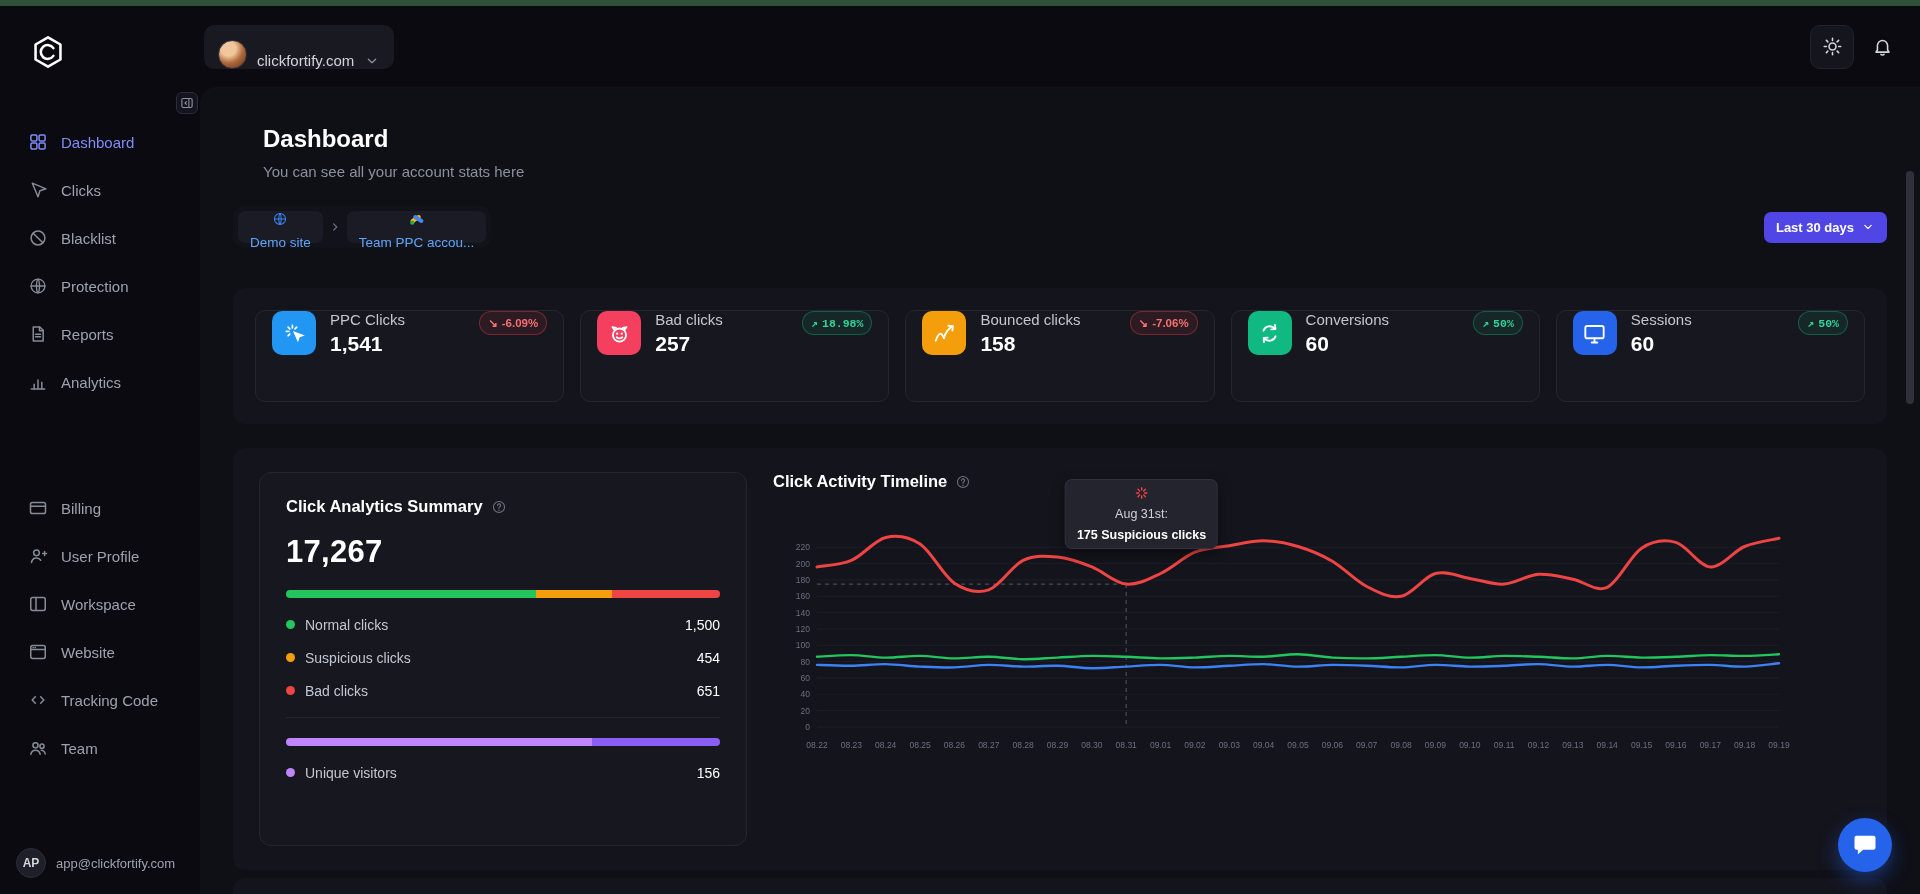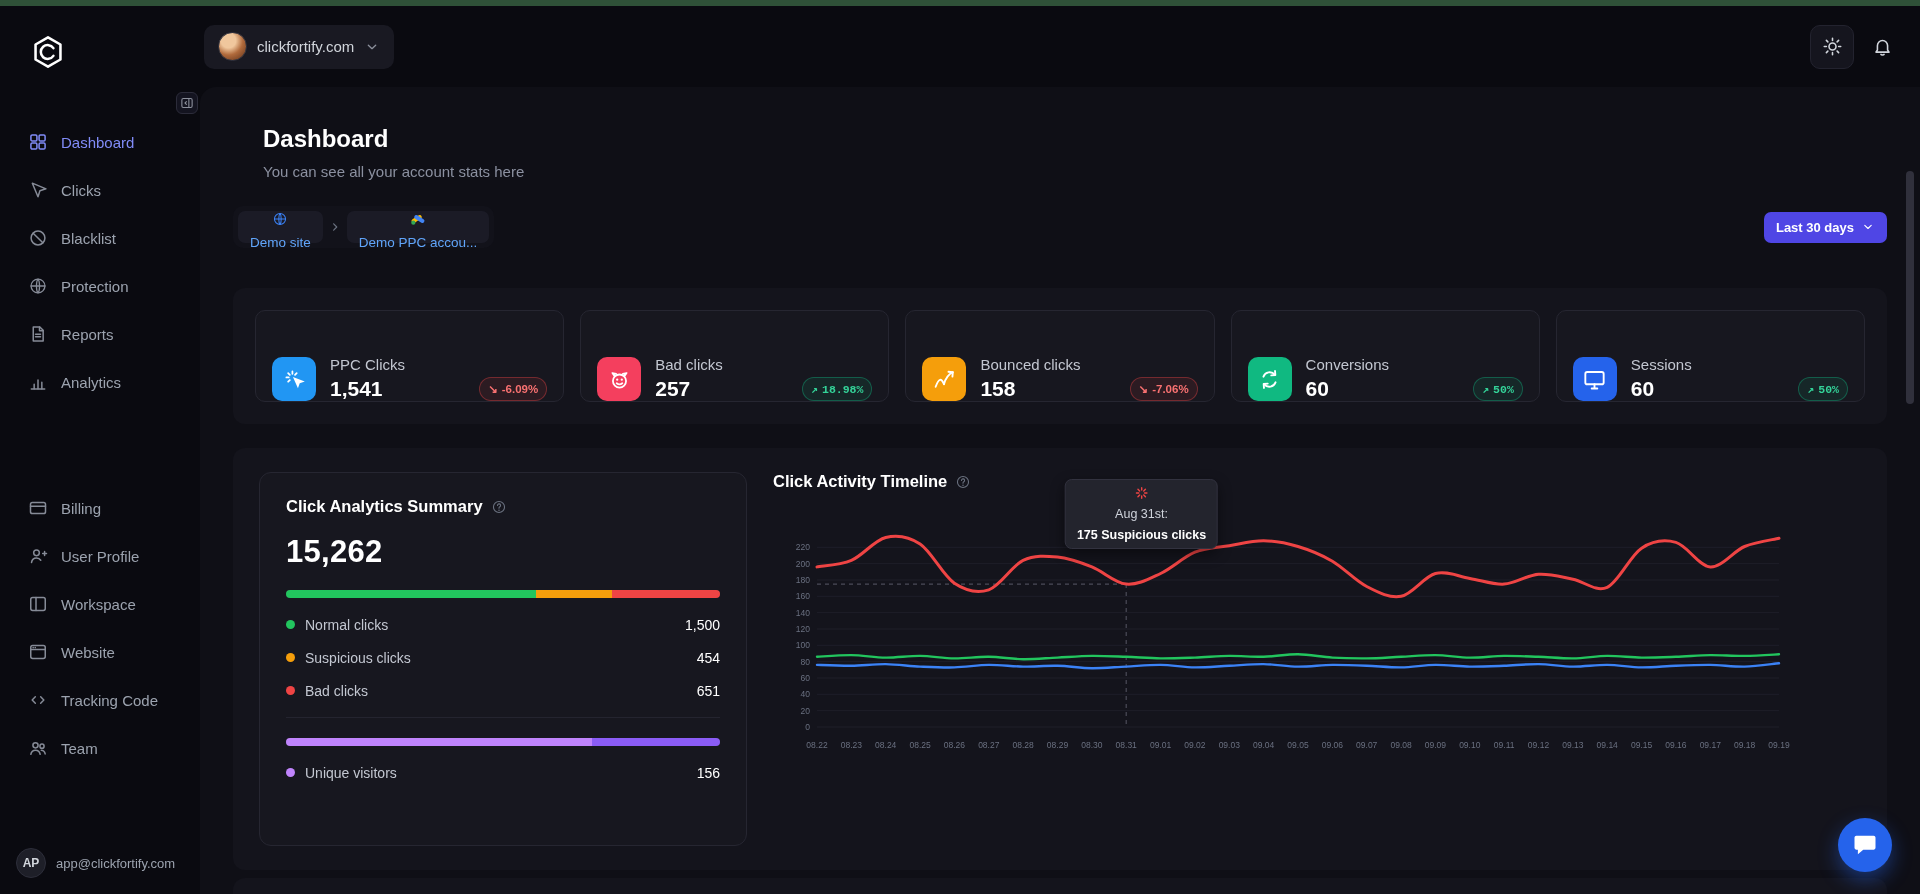--- a/index.html
+++ b/index.html
@@ -24,21 +24,21 @@
   .nav-icon { width:20px; height:20px; display:inline-flex; color:#868b97; flex:none; }
   .nav-item.active .nav-icon { color:#818cf8; }
   .sidebar-footer { position:absolute; bottom:16px; left:16px; display:flex; align-items:center; gap:10px; cursor:pointer; }
   .initials { width:30px; height:30px; border-radius:50%; background:#1e1f28; border:1px solid #2d2e3a; display:flex; align-items:center; justify-content:center; font-size:12px; font-weight:700; color:#d1d5db; }
   .email { font-size:13px; color:#9ca3af; }
 
   .collapse-btn { position:absolute; left:176px; top:92px; width:22px; height:22px; background:#141420; border:1px solid #2c2c3a; border-radius:6px; color:#8b8f9b; padding:3px; z-index:20; cursor:pointer; }
 
   
   .topbar { position:absolute; left:200px; top:6px; right:0; height:81px; display:flex; align-items:center; justify-content:space-between; padding:0 26px 0 4px; }
-  .account-chip { display:flex; align-items:center; gap:10px; background:#191922; border-radius:10px; height:44px; padding:0 14px; cursor:pointer; }
+  .account-chip { display:flex; align-items:flex-end; gap:10px; background:#191922; border-radius:10px; height:44px; padding:0 14px; cursor:pointer; }
   .avatar-img { width:29px; height:29px; border-radius:50%; flex:none;
     background:radial-gradient(circle at 35% 28%, #f0c79d 0 28%, #b06a3c 55%, #5a2d16 100%); border:1px solid #33343f; }
   .account-name { font-size:15px; color:#d1d5db; }
   .chev { width:16px; height:16px; color:#8b8f9b; }
   .topbar-right { display:flex; align-items:center; gap:16px; }
   .icon-btn { background:none; border:none; color:#d2d6dd; padding:0; cursor:pointer; width:24px; height:24px; }
   .icon-btn > span { width:21px; height:21px; display:block; margin:auto; }
   .icon-btn.boxed { width:44px; height:44px; background:#15151e; border:1px solid #23232f; border-radius:10px; display:flex; align-items:center; justify-content:center; }
 
   
@@ -49,21 +49,21 @@
   .filter-row { margin-top:26px; display:flex; align-items:center; justify-content:space-between; }
   .crumbs { display:flex; align-items:center; gap:5px; background:#12121a; border-radius:10px; padding:5px; }
   .chip { display:flex; align-items:center; gap:8px; background:#1b1b26; border-radius:7px; height:32px; padding:0 12px; color:#60a5fa; font-size:13.5px; cursor:pointer; white-space:nowrap;flex-direction:column; }
   .chip-ic { width:16px; height:16px; color:#3b82f6; flex:none; }
   .crumb-sep { width:14px; height:14px; color:#6b7280; }
   .range-btn { display:flex; align-items:center; gap:7px; background:#4f46e5; color:#fff; border:none; border-radius:7px; height:31px; padding:0 12px; font-size:13px; font-weight:600; cursor:pointer; font-family:inherit; }
   .range-chev { width:14px; height:14px; }
 
   
   .stats { margin-top:40px; height:136px; background:#14141c; border-radius:12px; padding:22px; display:flex; gap:16px; }
-  .stat-card { flex:1; min-width:0; background:#17171f; border:1px solid #262631; border-radius:10px; display:flex; align-items:flex-end; gap:14px; padding:0 16px; }
+  .stat-card { flex:1; min-width:0; background:#17171f; border:1px solid #262631; border-radius:10px; display:flex; align-items:flex-start; gap:14px; padding:0 16px; }
   .stat-ic { width:44px; height:44px; border-radius:10px; color:#fff; display:flex; align-items:center; justify-content:center; flex:none; }
   .stat-ic > span { width:25px; height:25px; display:block; }
   .stat-mid { flex:1; min-width:0; }
   .stat-label { font-size:15px; color:#c3c7d1; white-space:nowrap; }
   .stat-value { font-size:21px; font-weight:700; color:#fff; margin-top:4px; }
   .stat-delta { display:inline-flex; align-items:center; gap:4px; font-size:11.5px; font-weight:600; border-radius:999px; padding:4px 8px; white-space:nowrap; flex:none; }
   .stat-delta[data-trend="down"] { color:#f87171; background:rgba(239,68,68,.10); border:1px solid rgba(239,68,68,.38); }
   .stat-delta[data-trend="up"]   { color:#34d399; background:rgba(16,185,129,.10); border:1px solid rgba(16,185,129,.38);font-family:Liberation Mono, monospace; }
   .stat-delta .arrow::before { content:"\2198"; }
   .stat-delta[data-trend="up"] .arrow::before { content:"\2197"; }
@@ -295,21 +295,21 @@
           </svg>
         </span>
       <div class="chip">
         <span class="chip-ic" data-icon="ads">
             <svg viewBox="0 0 24 24" fill="none">
               <rect x="1.5" y="9" width="17" height="6" rx="3" fill="#fbbc04" transform="rotate(-32 10 12)"></rect>
               <rect x="5.5" y="9" width="17" height="6" rx="3" fill="#4285f4" transform="rotate(32 14 12)"></rect>
               <circle cx="5" cy="17.5" r="3.2" fill="#34a853"></circle>
             </svg>
           </span>
-        <span>Demo PPC accou...</span>
+        <span>Team PPC accou...</span>
       </div>
     </div>
     <button class="range-btn">
       <span>Last 30 days</span>
       <span class="range-chev" data-icon="chevdown">
           <svg viewBox="0 0 24 24" fill="none" stroke="currentColor" stroke-width="2" stroke-linecap="round" stroke-linejoin="round">
             <path d="M6.5 9.3l5.5 5.2 5.5-5.2"></path>
           </svg>
         </span>
     </button>
@@ -416,21 +416,21 @@
       <div class="card-title-row">
         <h2>Click Analytics Summary</h2>
         <span class="info-ic" data-icon="info">
             <svg viewBox="0 0 24 24" fill="none" stroke="currentColor" stroke-width="1.6" stroke-linecap="round" stroke-linejoin="round">
               <circle cx="12" cy="12" r="8.3"></circle>
               <path d="M9.8 9.6a2.3 2.3 0 113.4 2c-.7.4-1.2 1-1.2 1.8v.3"></path>
               <path d="M12 16.8h.01" stroke-width="2.2"></path>
             </svg>
           </span>
       </div>
-      <div class="big-num">15,262</div>
+      <div class="big-num">17,267</div>
 
       <div class="seg-bar">
           <span style="width:57.58%;background:#22c55e"></span>
           <span style="width:17.43%;background:#f59e0b"></span>
           <span style="width:24.99%;background:#ef4444"></span>
         </div>
       <div class="legend">
         <div class="legend-row">
           <span class="dot" style="background: rgb(34, 197, 94);"></span>
           <span class="legend-label">Normal clicks</span>

